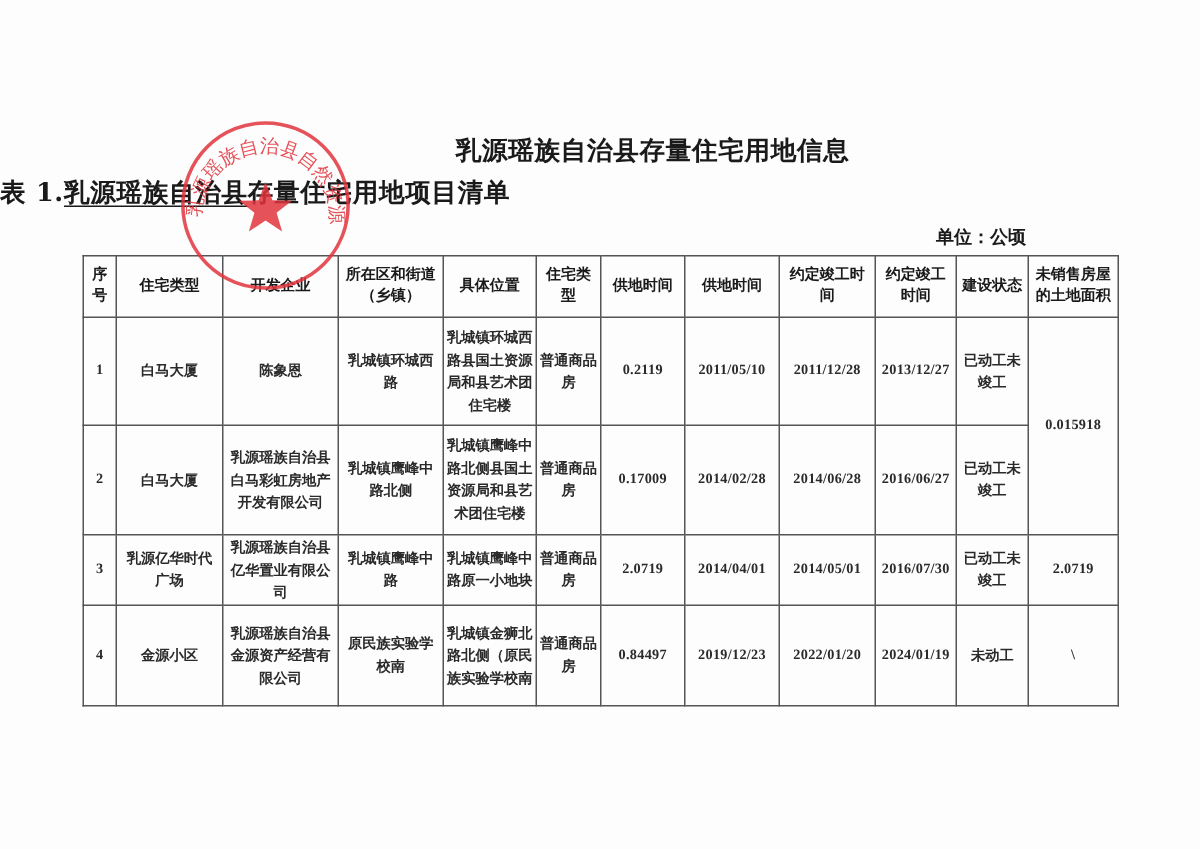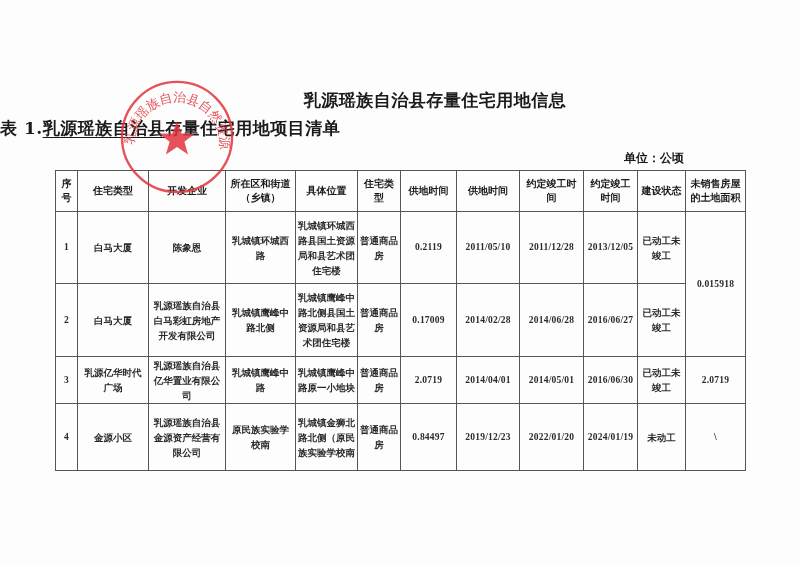--- a/index.html
+++ b/index.html
@@ -79,21 +79,21 @@
     <tr style="height:72px">
       <td class="num">1</td>
       <td>白马大厦</td>
       <td>陈象恩</td>
       <td>乳城镇环城西路</td>
       <td>乳城镇环城西路县国土资源局和县艺术团住宅楼</td>
       <td>普通商品房</td>
       <td class="num">0.2119</td>
       <td class="num">2011/05/10</td>
       <td class="num">2011/12/28</td>
-      <td class="num">2013/12/05</td>
+      <td class="num">2013/12/27</td>
       <td>已动工未竣工</td>
       <td rowspan="2" class="num">0.015918</td>
     </tr>
     <tr style="height:73px">
       <td class="num">2</td>
       <td>白马大厦</td>
       <td>乳源瑶族自治县白马彩虹房地产开发有限公司</td>
       <td>乳城镇鹰峰中路北侧</td>
       <td>乳城镇鹰峰中路北侧县国土资源局和县艺术团住宅楼</td>
       <td>普通商品房</td>
@@ -106,21 +106,21 @@
     <tr style="height:47px">
       <td class="num">3</td>
       <td>乳源亿华时代广场</td>
       <td>乳源瑶族自治县亿华置业有限公司</td>
       <td>乳城镇鹰峰中路</td>
       <td>乳城镇鹰峰中路原一小地块</td>
       <td>普通商品房</td>
       <td class="num">2.0719</td>
       <td class="num">2014/04/01</td>
       <td class="num">2014/05/01</td>
-      <td class="num">2016/06/30</td>
+      <td class="num">2016/07/30</td>
       <td>已动工未竣工</td>
       <td class="num">2.0719</td>
     </tr>
     <tr style="height:67px">
       <td class="num">4</td>
       <td>金源小区</td>
       <td>乳源瑶族自治县金源资产经营有限公司</td>
       <td>原民族实验学校南</td>
       <td>乳城镇金狮北路北侧（原民族实验学校南</td>
       <td>普通商品房</td>

